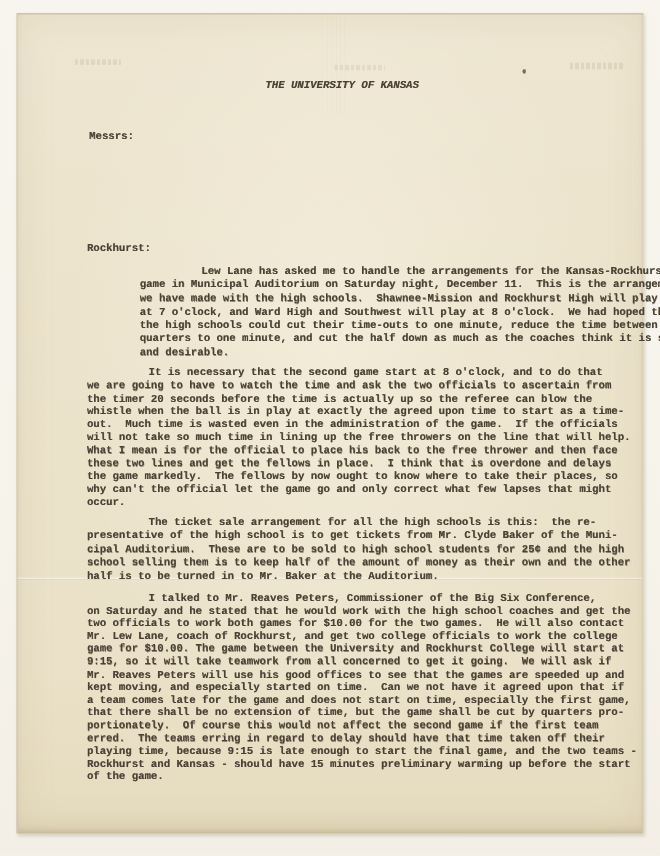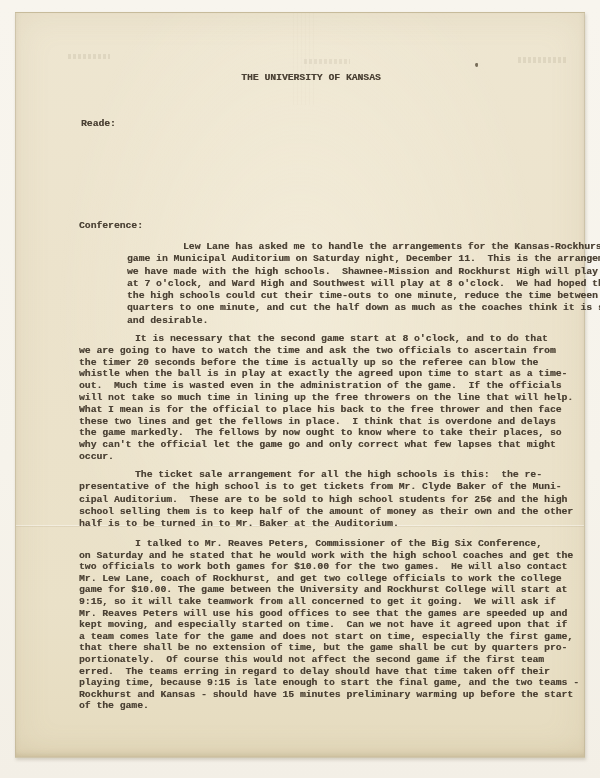--- a/index.html
+++ b/index.html
@@ -42,20 +42,21 @@
     letter-spacing: 0;
     text-shadow: 0.3px 0.3px 0.45px rgba(72, 60, 42, 0.55);
   }
   .letterhead {
     top: 32px;
     left: 0;
     width: 570px;
     text-align: center;
     line-height: 13px;
     transform: translateX(10px);
+    font-style: italic;
   }
   .recipients-label { top: 104px; left: 65px; line-height: 13.4px; }
   .recipients-names { top: 104px; left: 112px; line-height: 13.4px; }
   .salutation { top: 207px; left: 63px; line-height: 12.3px; }
   .para { left: 63px; width: 508px; }
   .para-1 { top: 228px; line-height: 12.3px; text-indent: 56px; margin-left: 48px; }
   .para-2 { top: 320px; line-height: 11.8px; text-indent: 56px; }
   .para-3 { top: 456px; line-height: 12.3px; text-indent: 56px; }
   .para-4 { top: 525px; line-height: 11.6px; text-indent: 56px; }
 
@@ -112,24 +113,24 @@
     <div class="ghost ghost-left"></div>
     <div class="ghost ghost-center"></div>
     <div class="ghost ghost-right"></div>
     <div class="ink-speck"></div>
     <div class="fold-crease"></div>
 
     <div class="txt letterhead">
       <div>THE UNIVERSITY OF KANSAS</div>
     </div>
 
-    <div class="txt recipients-label">Reade:</div>
+    <div class="txt recipients-label">Messrs:</div>
 
 
-    <div class="txt salutation">Conference:</div>
+    <div class="txt salutation">Rockhurst:</div>
 
     <div class="txt para para-1">Lew Lane has asked me to handle the arrangements for the Kansas-Rockhurst
 game in Municipal Auditorium on Saturday night, December 11.  This is the arrangement
 we have made with the high schools.  Shawnee-Mission and Rockhurst High will play
 at 7 o'clock, and Ward High and Southwest will play at 8 o'clock.  We had hoped that
 the high schools could cut their time-outs to one minute, reduce the time between
 quarters to one minute, and cut the half down as much as the coaches think it is safe
 and desirable.</div>
 
     <div class="txt para para-2">It is necessary that the second game start at 8 o'clock, and to do that

